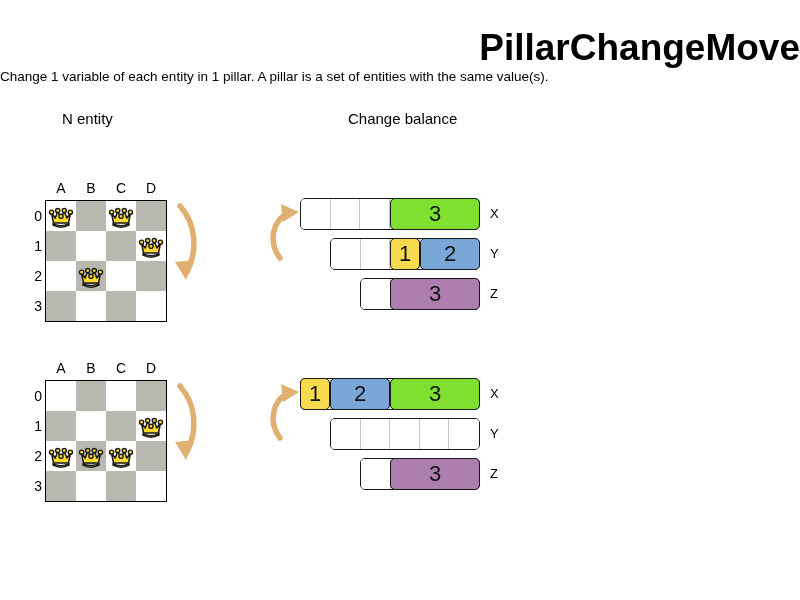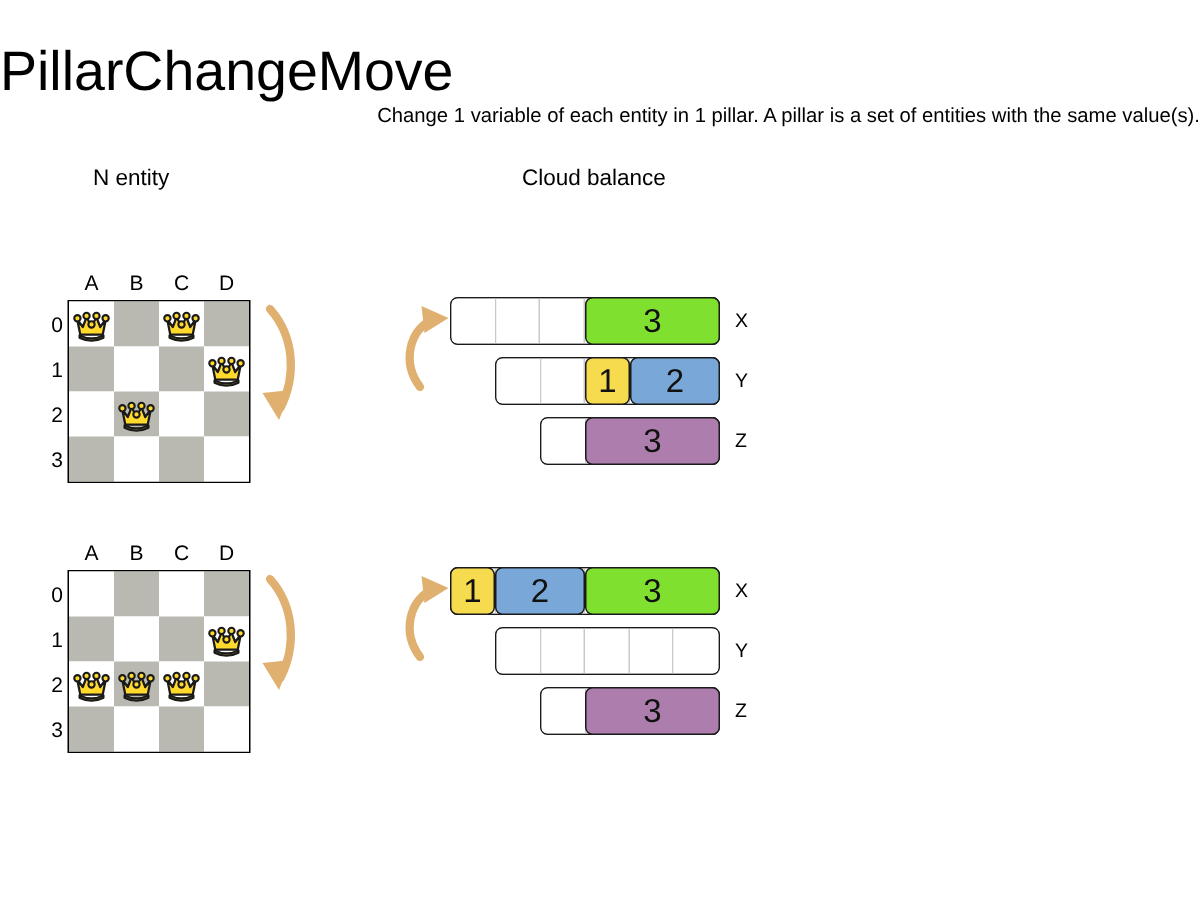--- a/index.html
+++ b/index.html
@@ -14,32 +14,32 @@
     position: relative;
     overflow: hidden;
     font-family: "Liberation Sans", sans-serif;
     color: #000000;
   }
   .page-title {
     position: absolute;
     top: 26px;
     left: 0;
     width: 800px;
-    text-align: left;
+    text-align: right;
     font-size: 37px;
-    font-weight: normal;
+    font-weight: bold;
     line-height: 44px;
     letter-spacing: 0px;
   }
   .page-subtitle {
     position: absolute;
     top: 68px;
     left: 0;
     width: 800px;
-    text-align: right;
+    text-align: left;
     font-size: 13.5px;
     line-height: 18px;
   }
   .section-title {
     position: absolute;
     font-size: 15px;
     line-height: 18px;
     white-space: nowrap;
   }
   #nqueens-title { top: 110px; left: 62px; }
@@ -143,21 +143,21 @@
     width: 30px;
   }
 </style>
 </head>
 <body>
 
 <div class="page-title">PillarChangeMove</div>
 <div class="page-subtitle">Change 1 variable of each entity in 1 pillar. A pillar is a set of entities with the same value(s).</div>
 
 <div class="section-title" id="nqueens-title">N entity</div>
-<div class="section-title" id="cloud-title">Cloud balance</div>
+<div class="section-title" id="cloud-title">Change balance</div>
 
 <div class="board-wrap" id="board-top">
   <div class="board">
       <div class="cell light" style="left: 0px; top: 0px;"></div>
       <div class="cell dark" style="left: 30px; top: 0px;"></div>
       <div class="cell light" style="left: 60px; top: 0px;"></div>
       <div class="cell dark" style="left: 90px; top: 0px;"></div>
       <div class="cell dark" style="left: 0px; top: 30px;"></div>
       <div class="cell light" style="left: 30px; top: 30px;"></div>
       <div class="cell dark" style="left: 60px; top: 30px;"></div>

